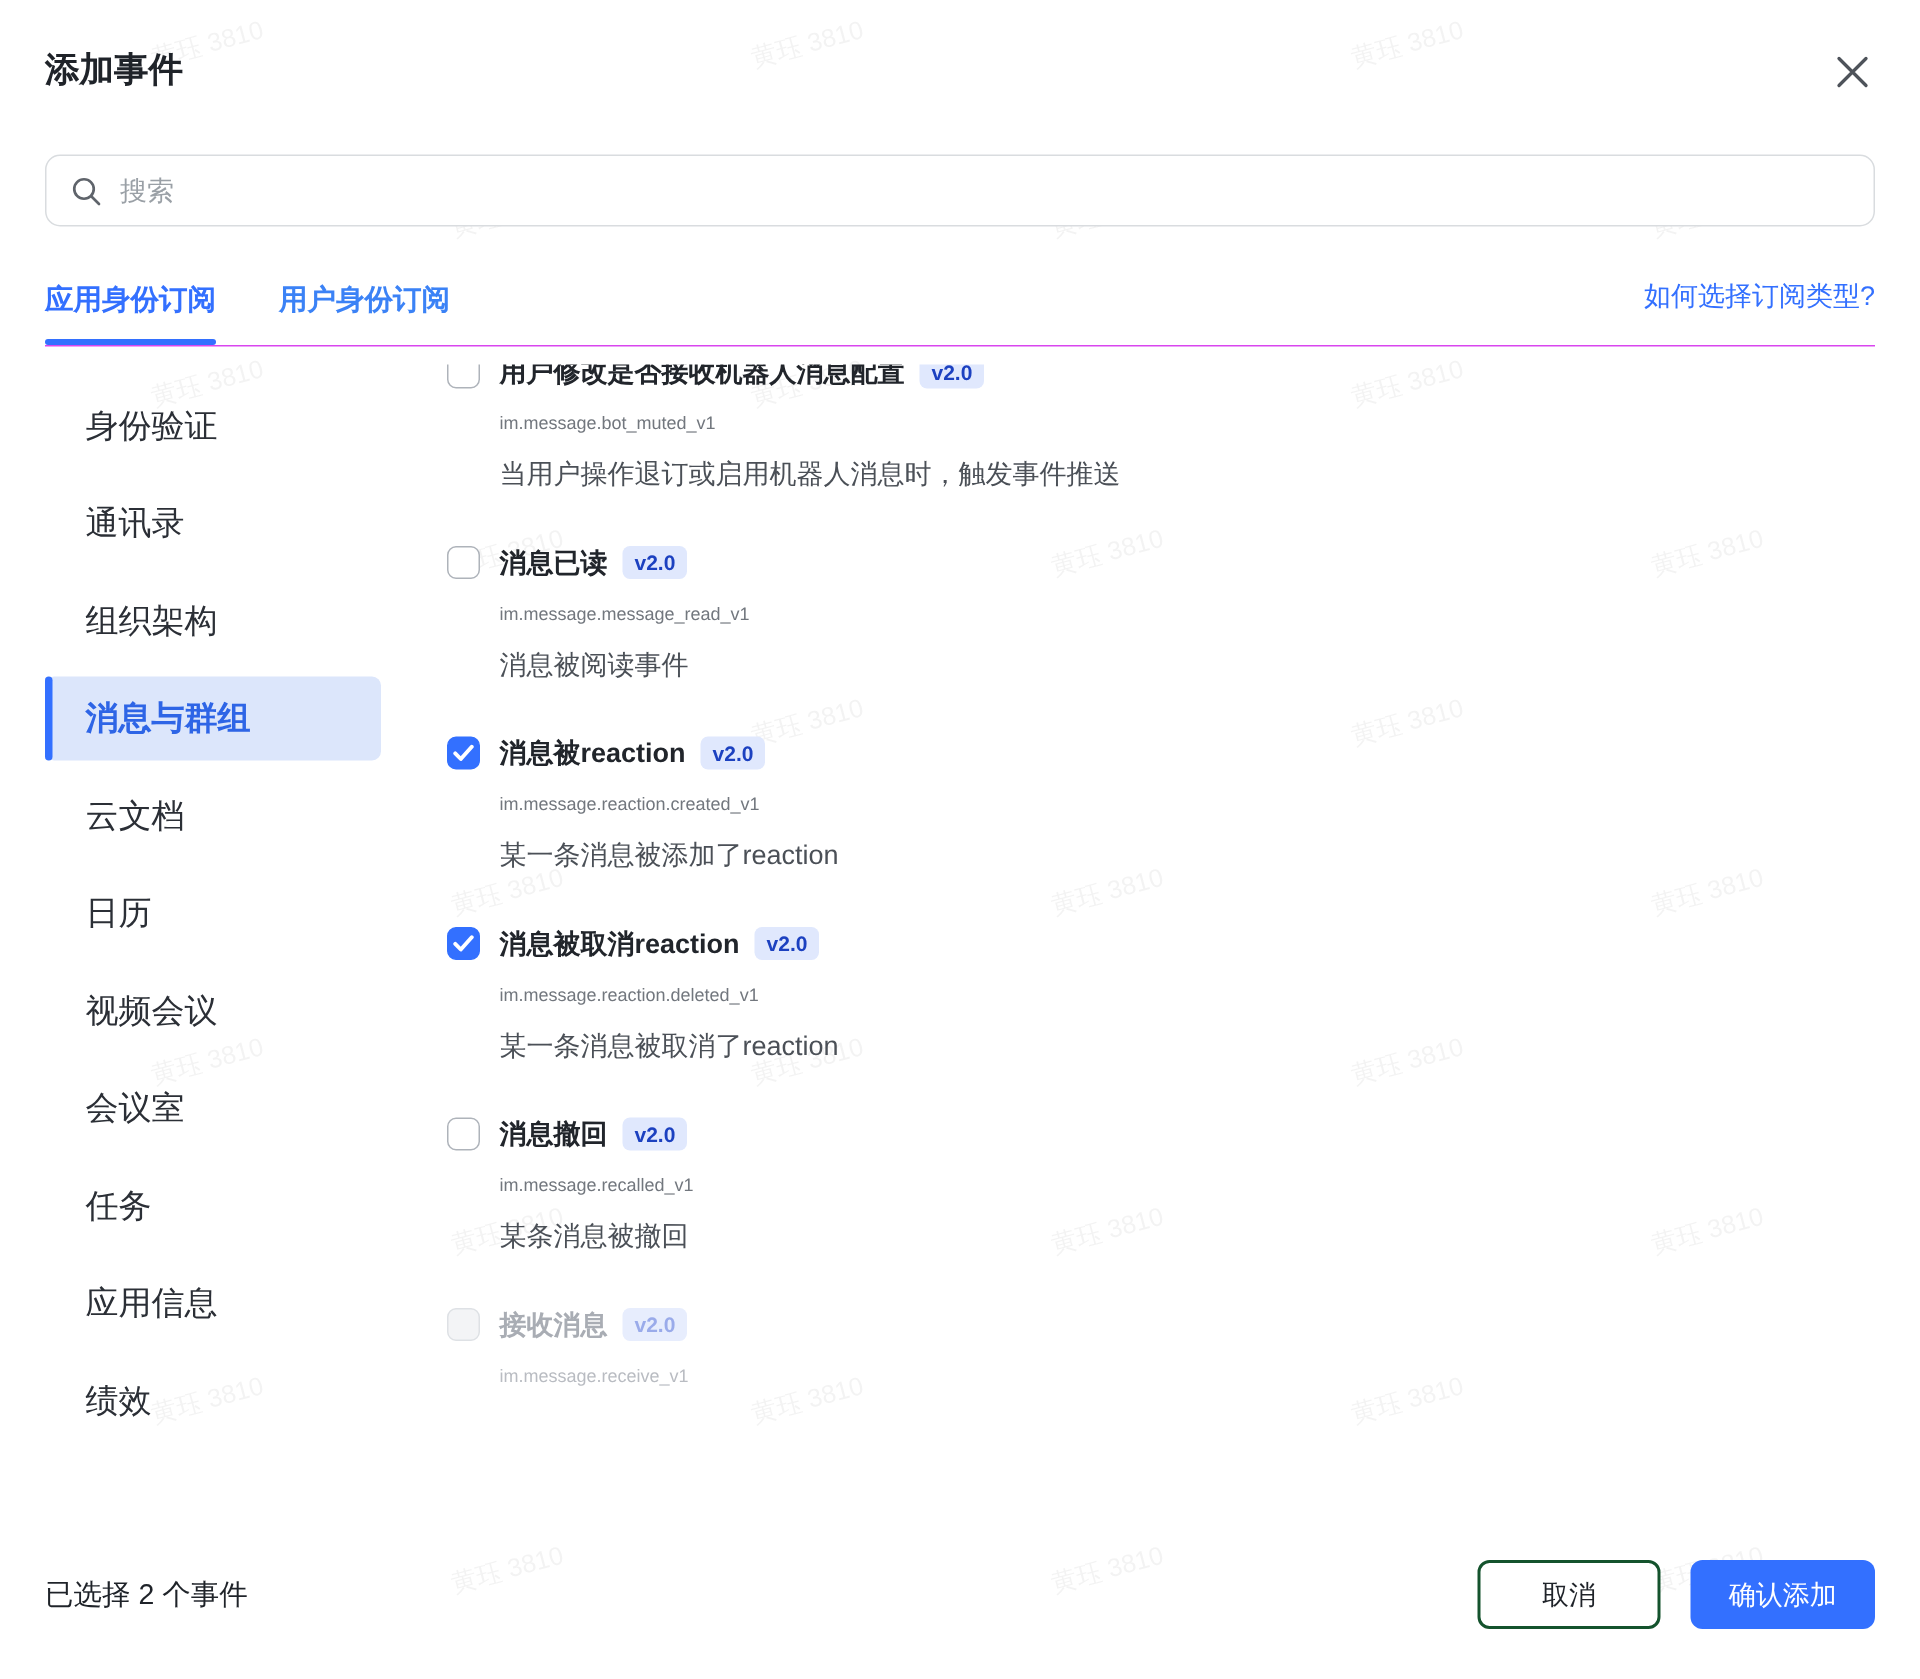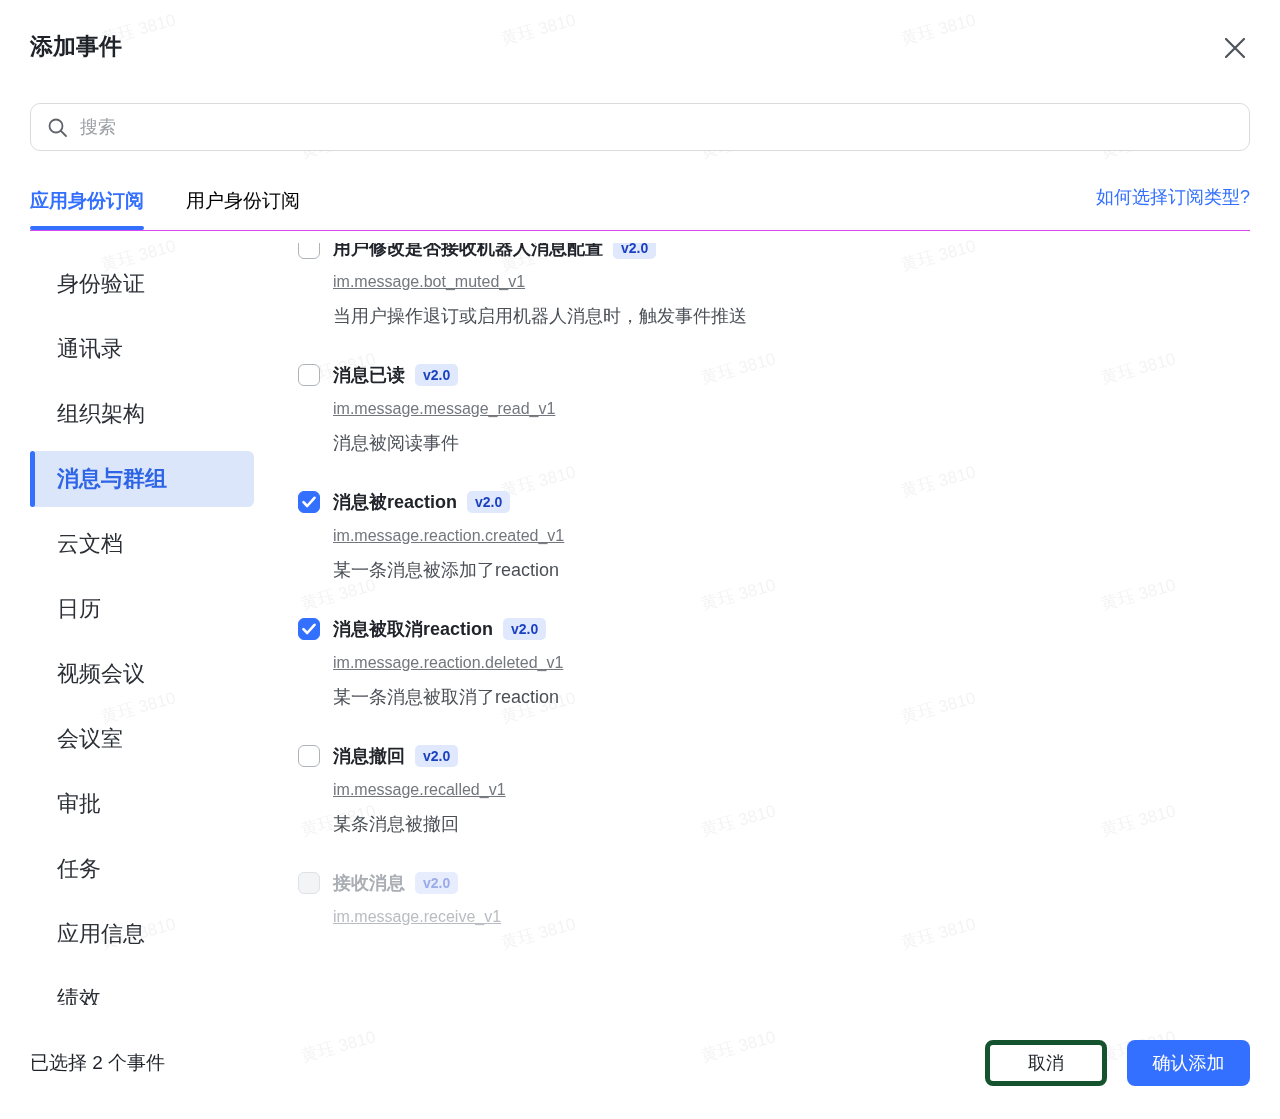--- a/index.html
+++ b/index.html
@@ -25,21 +25,21 @@
     display:flex; align-items:center; padding:0 16px; gap:12px; background:#fff; }
   .search-box input { border:none; outline:none; flex:1; font-size:18px; color:#1f2329;
     font-family:"Liberation Sans", sans-serif; background:transparent; }
   .search-box input::placeholder { color:#9aa0a6; }
 
   
   .tabs-row { margin-top:19px; border-bottom:1px solid #d946ef; padding-top:14px;
     display:flex; align-items:flex-end; justify-content:space-between; }
   .tab-list { display:flex; gap:42px; }
   .tab { position:relative; font-size:19px; line-height:26px; padding-bottom:16px;
-    color:#000000; cursor:pointer; }
+    color:#3b82f6; cursor:pointer;font-weight:bold; }
   .tab.active { color:var(--accent); font-weight:700; }
   .tab.active::after { content:""; position:absolute; left:0; right:0; bottom:0;
     height:4px; border-radius:2px; background:var(--accent); }
   .help-link { font-size:18px; line-height:26px; padding-bottom:20px; color:var(--accent); cursor:pointer; }
 
   
   .content-row { margin-top:12px; height:762px; overflow:hidden; display:flex; }
 
   
   .sidebar { width:224px; flex-shrink:0; padding-top:13px; }
@@ -56,34 +56,34 @@
     border:1.5px solid #aeb3ba; background:#fff; cursor:pointer;
     display:flex; align-items:center; justify-content:center; }
   .checkbox svg { display:none; }
   .event-item.checked .checkbox { background:var(--accent); border-color:var(--accent); }
   .event-item.checked .checkbox svg { display:block; }
   .event-item.disabled .checkbox { background:#f3f4f6; border-color:#dee1e5; cursor:default; }
   .ev-title-row { display:flex; align-items:center; gap:10px; height:26px; }
   .ev-title { font-size:18px; font-weight:700; color:#21252b; line-height:26px; }
   .badge { font-size:14px; font-weight:700; line-height:20px; padding:1px 8px;
     border-radius:5px; background:var(--badge-bg); color:var(--badge-text); }
-  .ev-code { margin-top:8px; font-size:16px; line-height:26px; color:#72777e;text-decoration:underline; }
+  .ev-code { margin-top:8px; font-size:12px; line-height:26px; color:#72777e; }
   .ev-desc { margin-top:8px; font-size:18px; line-height:26px; color:#4b5057; }
   .event-item.disabled .ev-title { color:#a9adb4; }
   .event-item.disabled .ev-code,
   .event-item.disabled .ev-desc { color:#b9bcc2;text-align:center; }
   .event-item.disabled .badge { background:#e7edfd; color:#9aabea; }
 
   
   .footer { margin-top:35px; display:flex; align-items:center; justify-content:space-between;gap:15px; }
   .selected-count { font-size:19px; color:#1f2329; }
   .footer-btns { display:flex; gap:20px; }
   .btn { height:46px; border-radius:8px; font-size:18px; display:flex; align-items:center;
     justify-content:center; cursor:pointer; font-family:"Liberation Sans", sans-serif; }
-  .btn-cancel { width:122px; background:#fff; border:5px solid #14532d; color:#1f2329; }
+  .btn-cancel { width:122px; background:#fff; border:2px solid #14532d; color:#1f2329; }
   .btn-confirm { width:123px; background:var(--accent); border:none; color:#fff; }
 </style>
 </head>
 <body>
 
 <div class="stage">
   <div class="watermarks">
       <span style="left: 100px; top: 18px;">黄珏 3810</span>
       <span style="left: 500px; top: 18px;">黄珏 3810</span>
       <span style="left: 900px; top: 18px;">黄珏 3810</span>
@@ -169,23 +169,20 @@
           <div class="side-item">
     <span>日历</span>
   </div>
           <div class="side-item">
     <span>视频会议</span>
   </div>
           <div class="side-item">
     <span>会议室</span>
   </div>
           <div class="side-item">
-    <span>审批</span>
-  </div>
-          <div class="side-item">
     <span>任务</span>
   </div>
           <div class="side-item">
     <span>应用信息</span>
   </div>
           <div class="side-item">
     <span>绩效</span>
   </div>
         </div>
       <div class="event-list">

